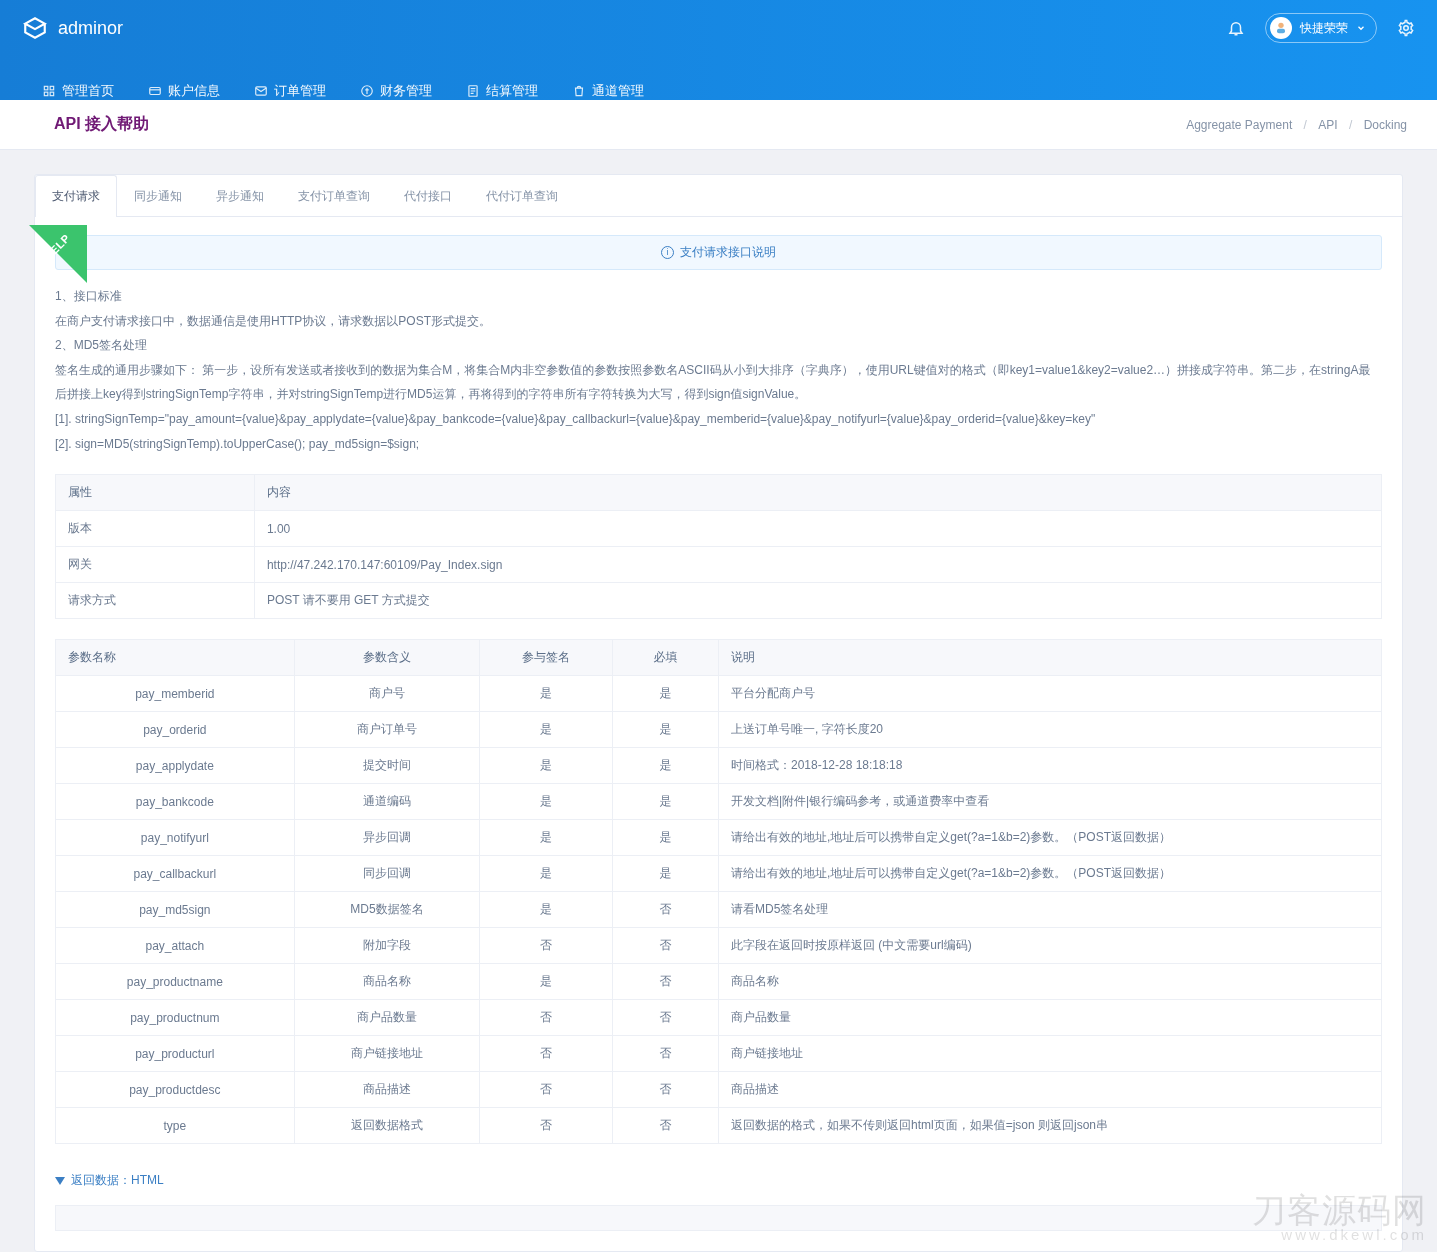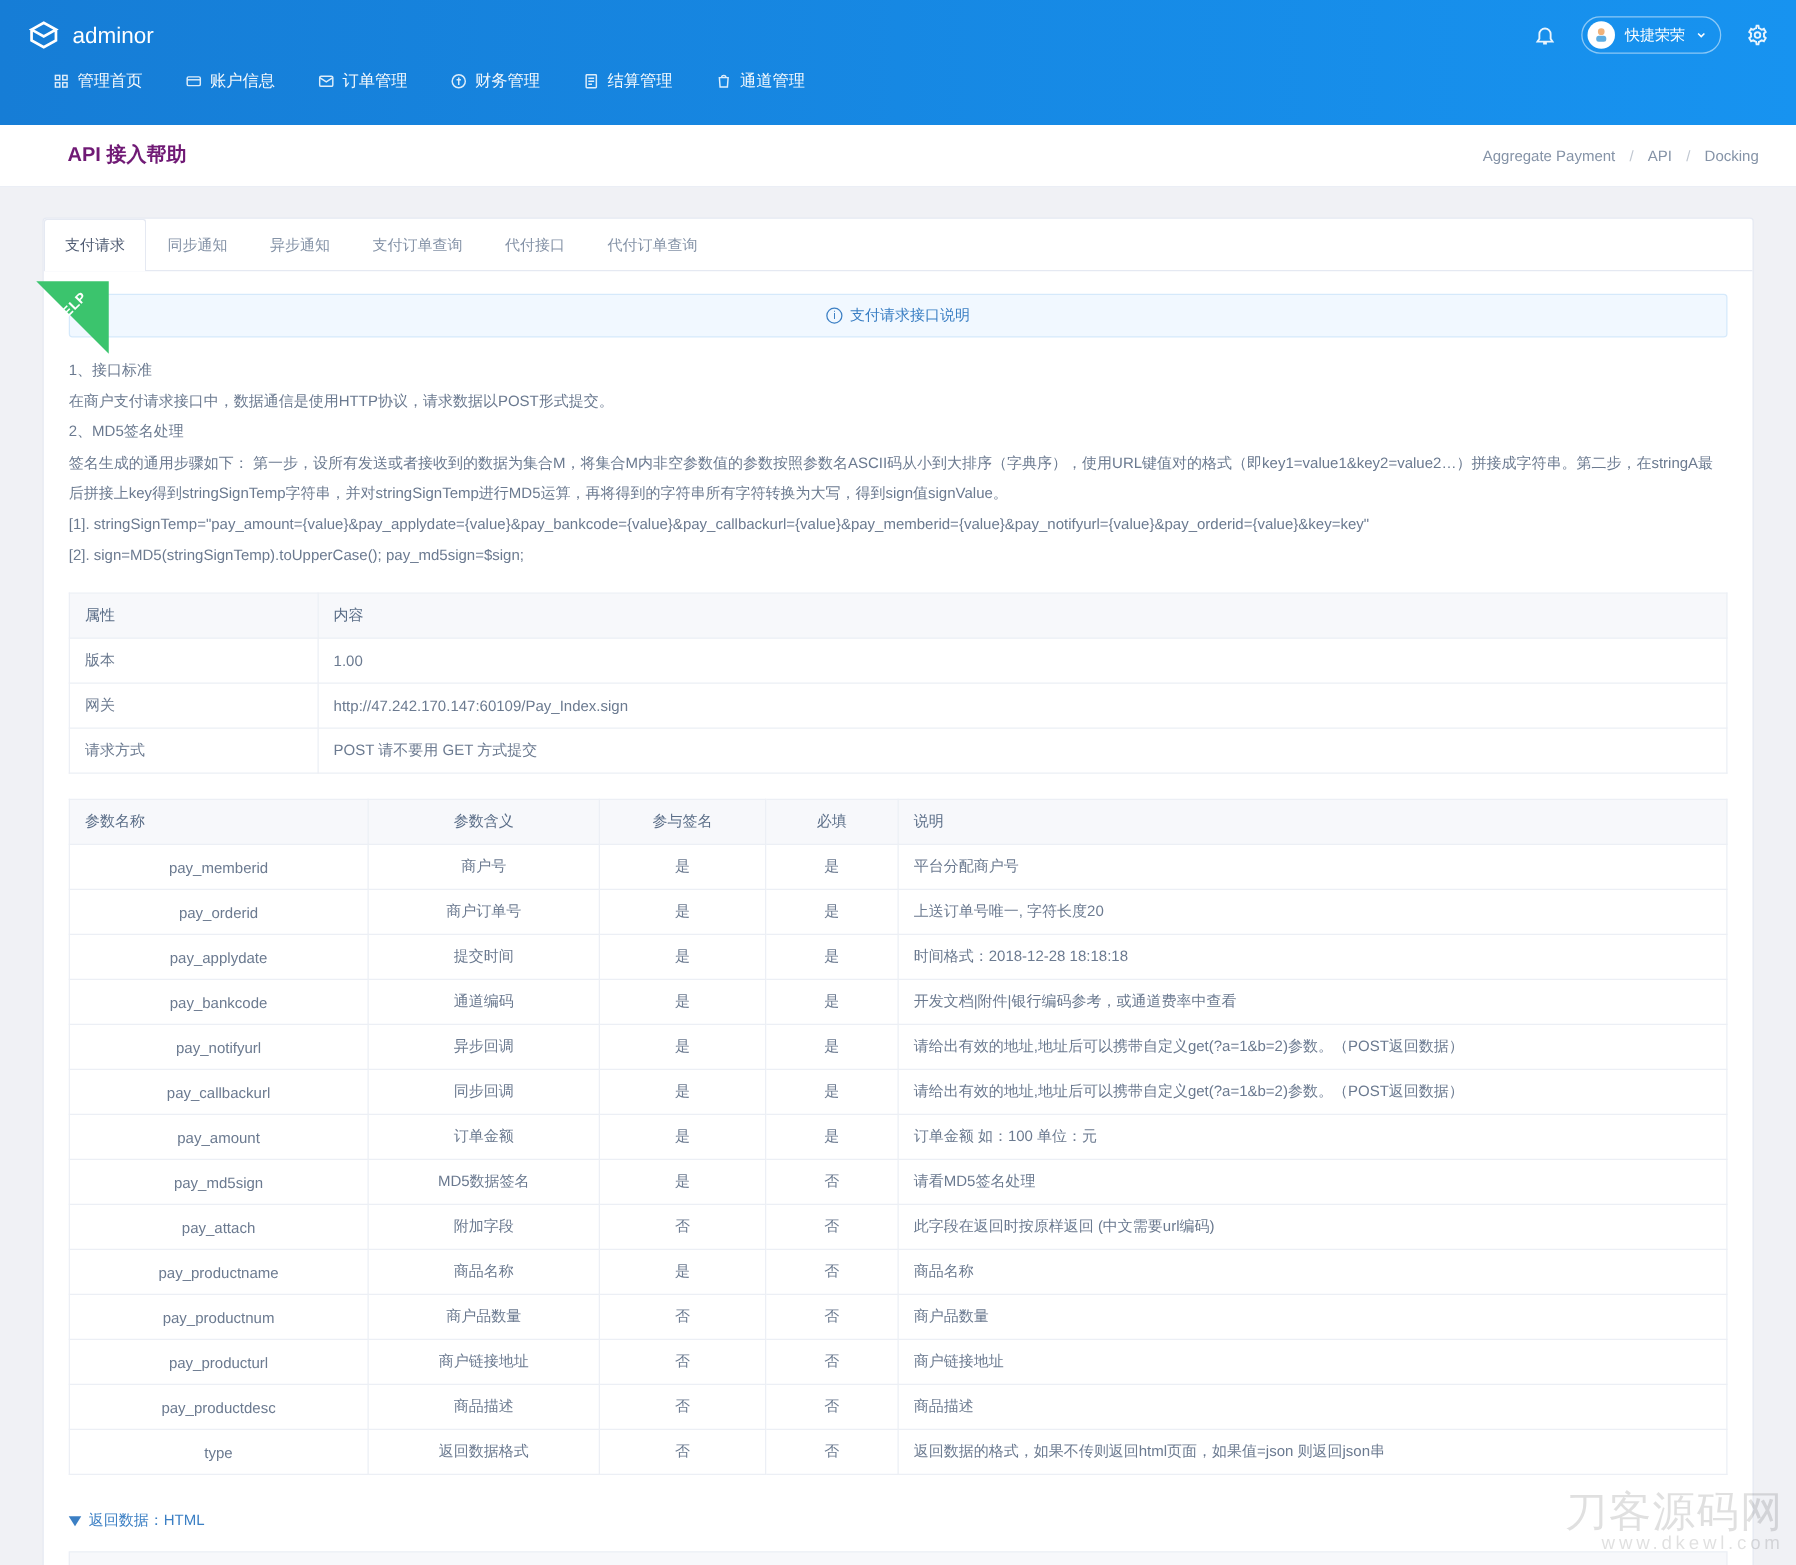--- a/index.html
+++ b/index.html
@@ -7,21 +7,21 @@
 
 .topbar{height:56px;background:linear-gradient(90deg,#167dd6,#1793f0);display:flex;align-items:center;padding:0 22px;color:#fff}
 .brand{display:flex;align-items:center;gap:10px;font-weight:400;font-size:18px}
 .brand-icon{width:26px;height:26px;display:inline-flex;align-items:center;justify-content:center}
 .top-spacer{flex:1}
 .top-icons{display:flex;align-items:center;gap:20px}
 .top-icons .ico{width:18px;height:18px;opacity:.9}
 .user-pill{display:flex;align-items:center;gap:8px;border:1px solid rgba(255,255,255,.5);border-radius:20px;padding:3px 10px 3px 4px}
 .avatar{width:22px;height:22px;border-radius:50%;background:#fff;display:flex;align-items:center;justify-content:center}
 
-.mainnav{height:44px;background:linear-gradient(90deg,#167dd6,#1793f0);display:flex;align-items:flex-start;padding-left:42px;gap:34px;color:#fff;font-size:13px}
+.mainnav{height:44px;background:linear-gradient(90deg,#167dd6,#1793f0);display:flex;align-items:flex-end;padding-left:42px;gap:34px;color:#fff;font-size:13px}
 .nav-item{display:flex;align-items:center;gap:6px;cursor:pointer;opacity:.95}
 .nav-icon{width:14px;height:14px;opacity:.9}
 
 .subhead{background:#fff;border-bottom:1px solid #e5e9f2;display:flex;align-items:center;padding:14px 26px 14px 54px}
 .subhead h2{font-size:16px;font-weight:600;color:#701a75}
 .breadcrumbs{margin-left:auto;font-size:12px;color:#8593a7}
 .breadcrumbs span{padding:0 4px}
 .breadcrumbs .sep{color:#c0c7d1}
 
 .content-wrap{padding:24px 34px 60px}
@@ -254,27 +254,20 @@
               <td>请给出有效的地址,地址后可以携带自定义get(?a=1&amp;b=2)参数。（POST返回数据）</td>
             </tr>
             <tr>
               <td>pay_callbackurl</td>
               <td>同步回调</td>
               <td>是</td>
               <td>是</td>
               <td>请给出有效的地址,地址后可以携带自定义get(?a=1&amp;b=2)参数。（POST返回数据）</td>
             </tr>
             <tr>
-              <td>pay_amount</td>
-              <td>订单金额</td>
-              <td>是</td>
-              <td>是</td>
-              <td>订单金额 如：100 单位：元</td>
-            </tr>
-            <tr>
               <td>pay_md5sign</td>
               <td>MD5数据签名</td>
               <td>是</td>
               <td>否</td>
               <td>请看MD5签名处理</td>
             </tr>
             <tr>
               <td>pay_attach</td>
               <td>附加字段</td>
               <td>否</td>

